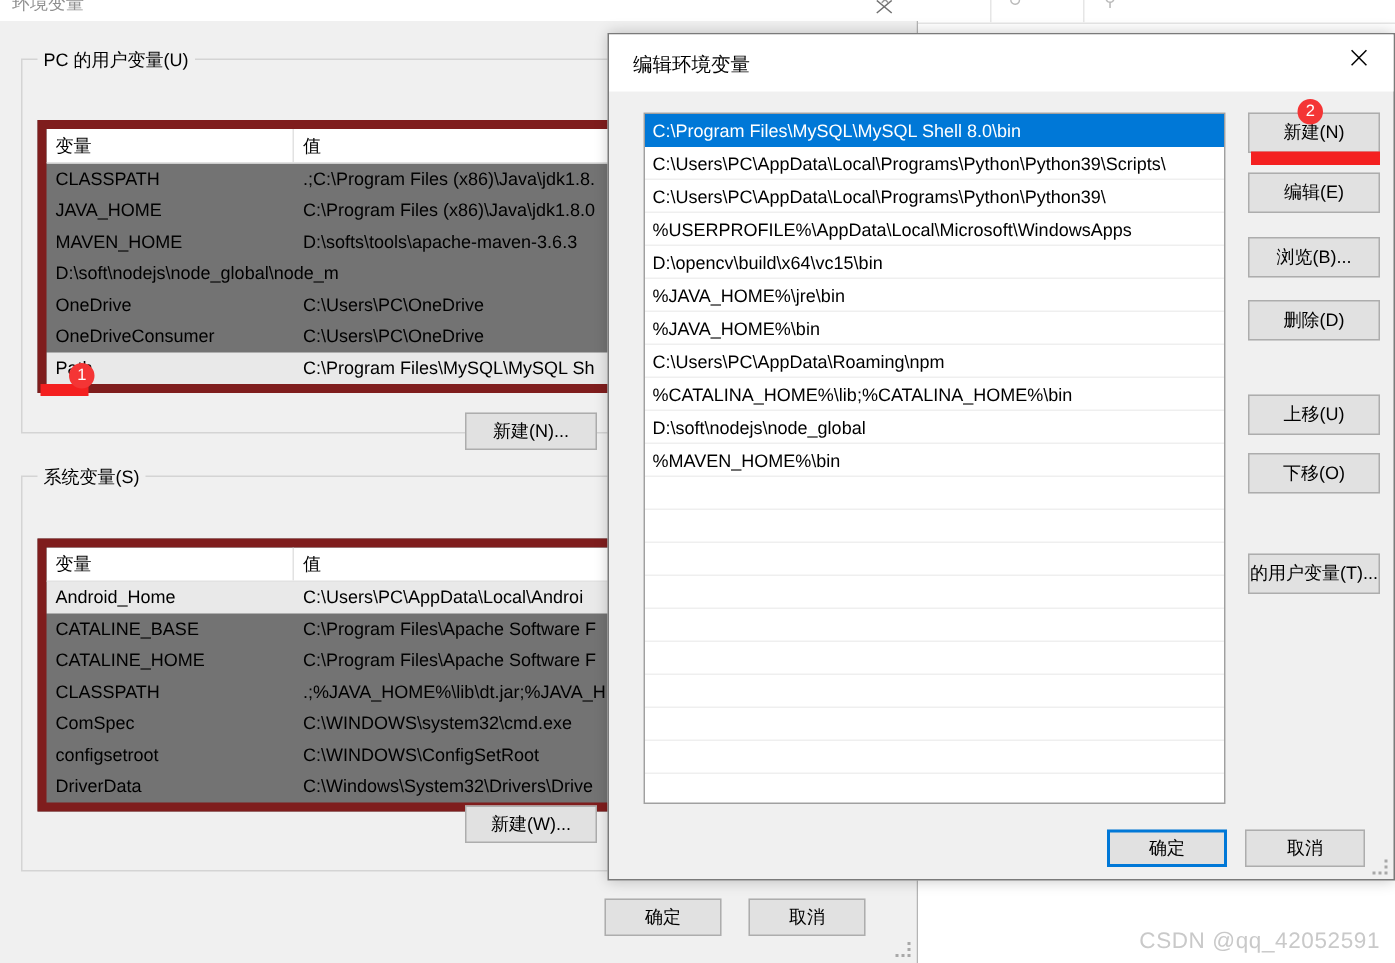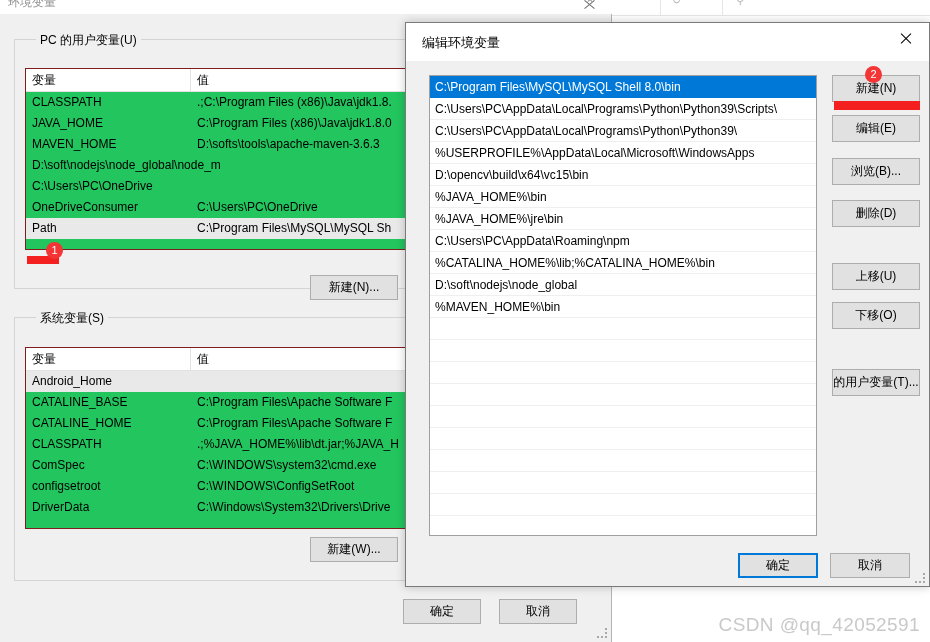--- a/index.html
+++ b/index.html
@@ -68,35 +68,36 @@
   
   .groupbox {
     position: absolute;
     border: 1px solid #d4d4d4;
     background: transparent;
     box-sizing: border-box;
   }
   .group-legend {
     position: absolute;
     top: -8px;
-    left: 21px;
+    left: 10px;
     background: #f0f0f0;
     padding: 0 4px;
     font-size: 12px;
     color: #000;
     white-space: nowrap;
   }
 
   
   .vartable {
     position: absolute;
-    background: #22c55e;
-    border: 1px solid #7f1d1d;
-    box-sizing: border-box;
-    overflow: hidden;
+    background: #737373;
+    border: 6px solid #7f1d1d;
+    box-sizing: border-box;
+    overflow: hidden;
+    margin-top: 12px;
   }
   .vt-header {
     display: flex;
     height: 22px;
     line-height: 22px;
     border-bottom: 1px solid #e2e2e2;
     background: #ffffff;
     font-size: 12px;
   }
   .vt-header .col {
@@ -253,21 +254,21 @@
   }
   .redbar {
     position: absolute;
     background: #f42020;
     z-index: 49;
   }
 
   #watermark {
     position: absolute;
     right: 10px; bottom: 6px;
-    font-size: 19px;
+    font-size: 15px;
     color: #c9c9c9;
     white-space: nowrap;
     letter-spacing: 0.4px;
   }
 
   
   #bg-top-strip {
     position: absolute;
     left: 612px; top: 0;
     width: 318px; height: 15px;
@@ -325,20 +326,21 @@
             <div class="col col-val">C:\Program Files (x86)\Java\jdk1.8.0</div>
           </div>
           <div class="vt-row">
             <div class="col col-var">MAVEN_HOME</div>
             <div class="col col-val">D:\softs\tools\apache-maven-3.6.3</div>
           </div>
           <div class="vt-row">
             <div class="col col-val">D:\soft\nodejs\node_global\node_m</div>
           </div>
           <div class="vt-row">
+            <div class="col col-var">OneDrive</div>
             <div class="col col-val">C:\Users\PC\OneDrive</div>
           </div>
           <div class="vt-row">
             <div class="col col-var">OneDriveConsumer</div>
             <div class="col col-val">C:\Users\PC\OneDrive</div>
           </div>
           <div class="vt-row selected">
             <div class="col col-var">Path</div>
             <div class="col col-val">C:\Program Files\MySQL\MySQL Sh</div>
           </div>
@@ -355,20 +357,21 @@
     </div>
 
     <div class="vartable" style="left:25px; top:333px; width:560px; height:182px;">
       <div class="vt-header">
         <div class="col col-var">变量</div>
         <div class="col col-val">值</div>
       </div>
       <div id="system-rows">
           <div class="vt-row selected">
             <div class="col col-var">Android_Home</div>
+            <div class="col col-val">C:\Users\PC\AppData\Local\Androi</div>
           </div>
           <div class="vt-row">
             <div class="col col-var">CATALINE_BASE</div>
             <div class="col col-val">C:\Program Files\Apache Software F</div>
           </div>
           <div class="vt-row">
             <div class="col col-var">CATALINE_HOME</div>
             <div class="col col-val">C:\Program Files\Apache Software F</div>
           </div>
           <div class="vt-row">
@@ -419,22 +422,22 @@
     <span id="modal-title">编辑环境变量</span>
     <div id="modal-close"></div>
   </div>
 
   <div id="path-listbox">
       <div class="pl-row selected">C:\Program Files\MySQL\MySQL Shell 8.0\bin</div>
       <div class="pl-row">C:\Users\PC\AppData\Local\Programs\Python\Python39\Scripts\</div>
       <div class="pl-row">C:\Users\PC\AppData\Local\Programs\Python\Python39\</div>
       <div class="pl-row">%USERPROFILE%\AppData\Local\Microsoft\WindowsApps</div>
       <div class="pl-row">D:\opencv\build\x64\vc15\bin</div>
+      <div class="pl-row">%JAVA_HOME%\jre\bin</div>
       <div class="pl-row">%JAVA_HOME%\bin</div>
-      <div class="pl-row">%JAVA_HOME%\jre\bin</div>
       <div class="pl-row">C:\Users\PC\AppData\Roaming\npm</div>
       <div class="pl-row">%CATALINA_HOME%\lib;%CATALINA_HOME%\bin</div>
       <div class="pl-row">D:\soft\nodejs\node_global</div>
       <div class="pl-row">%MAVEN_HOME%\bin</div>
       <div class="pl-row empty">&nbsp;</div>
       <div class="pl-row empty">&nbsp;</div>
       <div class="pl-row empty">&nbsp;</div>
       <div class="pl-row empty">&nbsp;</div>
       <div class="pl-row empty">&nbsp;</div>
       <div class="pl-row empty">&nbsp;</div>

